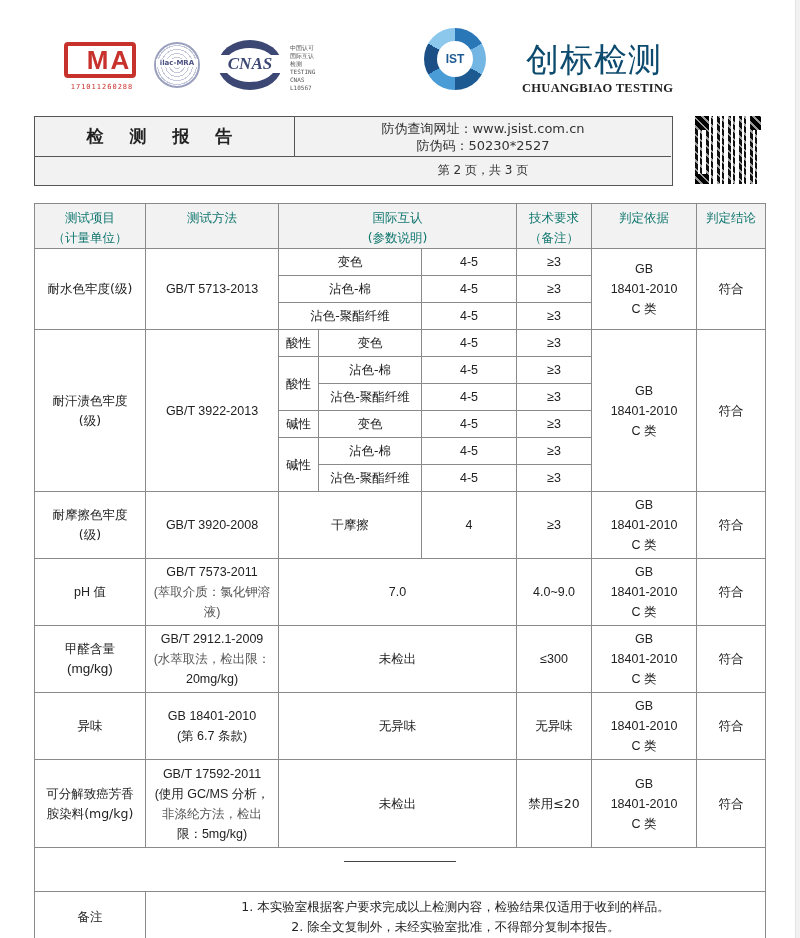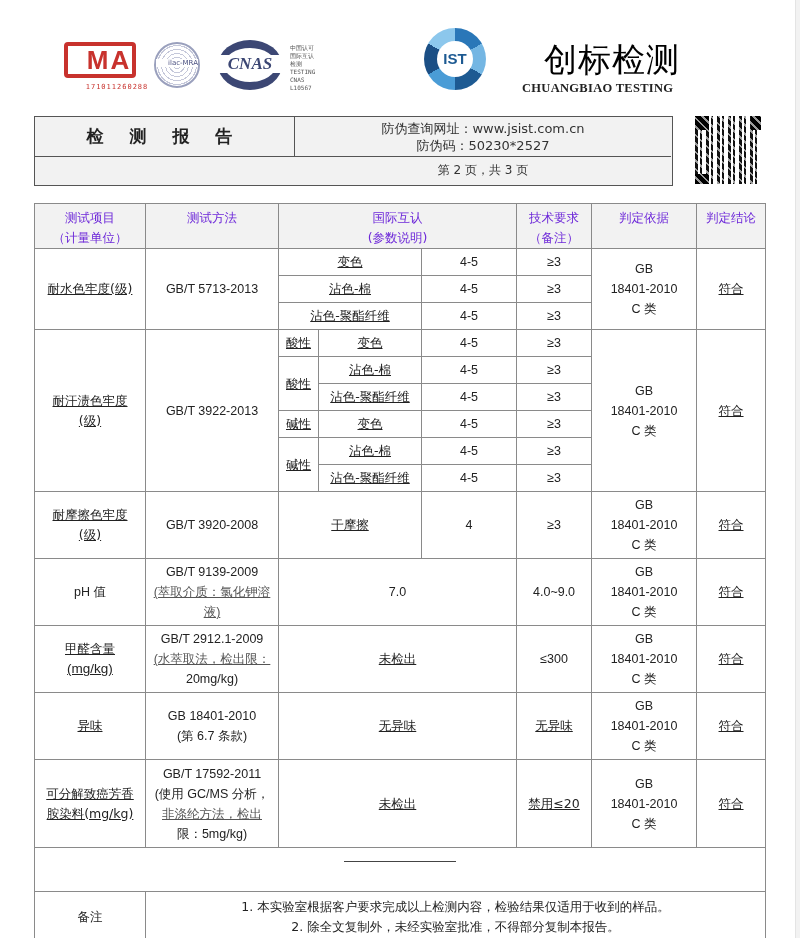--- a/index.html
+++ b/index.html
@@ -9,33 +9,33 @@
     font-family:"DejaVu Sans", "Liberation Sans", sans-serif;
     color:#222;
   }
   .right-strip { position:absolute; left:795px; top:0; width:5px; height:938px; background:#f2f2f2; border-left:1px solid #e4e4e4; }
 
   
   .logos { position:absolute; left:60px; top:38px; height:60px; }
   .cma { position:absolute; left:0; top:4px; width:82px; height:52px; }
   .cma-box { position:absolute; left:4px; top:0; width:72px; height:36px; border:4px solid #c8322d; border-radius:4px; box-sizing:border-box; }
   .cma-text { position:absolute; left:8px; top:2px; width:82px; text-align:center; font-family:"Liberation Sans", sans-serif; font-weight:bold; font-size:26px; color:#c8322d; letter-spacing:2px; line-height:32px; }
-  .cma-num { position:absolute; left:16px; top:41px; width:82px; text-align:center; font-size:7px; color:#c8322d; letter-spacing:1px; font-family:"DejaVu Sans Mono", monospace; }
+  .cma-num { position:absolute; left:1px; top:41px; width:82px; text-align:center; font-size:7px; color:#c8322d; letter-spacing:1px; font-family:"DejaVu Sans Mono", monospace; }
   .ilac { position:absolute; left:94px; top:4px; width:46px; height:46px; border-radius:50%; border:2px solid #9aa0bd; box-sizing:border-box; background:repeating-radial-gradient(circle at 50% 50%, #fff 0 3px, #c5c8da 3px 4px); }
-  .ilac-text { position:absolute; left:0; top:15px; width:42px; text-align:right; font-size:7px; font-weight:normal; color:#4a5080; background:#fff; }
+  .ilac-text { position:absolute; left:0; top:15px; width:42px; text-align:center; font-size:7px; font-weight:bold; color:#4a5080; background:#fff; }
   .cnas { position:absolute; left:158px; top:2px; width:64px; height:50px; border-radius:50%; background:#3c4774; }
   .cnas-inner { position:absolute; left:6px; top:8px; width:52px; height:34px; border-radius:50%; background:#fff; }
   .cnas-text { position:absolute; left:-4px; top:15px; width:72px; text-align:center; font-family:Liberation Serif, serif; font-weight:bold; font-style:italic; font-size:17px; color:#3c4774; background:#fff; line-height:18px; }
   .cnas-small { position:absolute; left:230px; top:6px; font-size:6px; line-height:8px; color:#555; font-family:"DejaVu Sans Mono", monospace; }
 
   .ist-logo { position:absolute; left:424px; top:28px; width:62px; height:62px; }
   .ist-ring { position:absolute; left:0; top:0; width:62px; height:62px; border-radius:50%;
     background:conic-gradient(#2a77b8 0 60deg, #74b6e3 60deg 120deg, #1d5a92 120deg 180deg, #4a9cd6 180deg 240deg, #1b4f85 240deg 300deg, #8cc7ec 300deg 360deg); }
-  .ist-core { position:absolute; left:13px; top:13px; width:36px; height:36px; border-radius:50%; background:#fff; text-align:center; line-height:36px; font-weight:bold; font-size:15px; color:#1d5a92; font-family:"Liberation Sans", sans-serif; }
-  .brand-cn { position:absolute; left:544px; top:38px; font-family:"DejaVu Sans", sans-serif; font-size:33px; color:#000000; letter-spacing:1px; }
+  .ist-core { position:absolute; left:13px; top:13px; width:36px; height:36px; border-radius:50%; background:#fff; text-align:center; line-height:36px; font-weight:bold; font-size:12px; color:#1d5a92; font-family:"Liberation Sans", sans-serif; }
+  .brand-cn { position:absolute; left:526px; top:38px; font-family:"DejaVu Sans", sans-serif; font-size:33px; color:#0c4a6e; letter-spacing:1px; }
   .brand-en { position:absolute; left:522px; top:81px; font-family:"Liberation Serif", serif; font-weight:bold; font-size:12.5px; color:#222; letter-spacing:0.3px; }
 
   
   .title-box { position:absolute; left:34px; top:116px; width:639px; height:70px; border:1.5px solid #555; box-sizing:border-box; background:#f2f2f2; }
   .tb-cell { position:absolute; box-sizing:border-box; display:flex; align-items:center; justify-content:center; text-align:left; }
   .tb-title { left:0; top:0; width:260px; height:40px; border-right:1.5px solid #555; border-bottom:1.5px solid #555; font-size:17px; font-weight:bold; letter-spacing:10px; }
   .tb-anti { left:260px; top:0; width:376px; height:40px; border-bottom:1.5px solid #555; flex-direction:column; font-size:13px; line-height:17px; color:#333; }
   .tb-no { left:0; top:40px; width:260px; height:27px; border-right:1.5px solid #555; font-size:12px; font-weight:bold; }
   .tb-page { left:260px; top:40px; width:376px; height:27px; font-size:12px; color:#333; }
   .qr { position:absolute; left:693px; top:114px; width:70px; height:72px;
@@ -45,23 +45,23 @@
       linear-gradient(#000,#000) 0 58px/14px 14px no-repeat,
       repeating-linear-gradient(90deg, #111 0 3px, #fff 3px 5px, #111 5px 7px, #fff 7px 11px),
       repeating-linear-gradient(0deg, rgba(255,255,255,.9) 0 2px, transparent 2px 5px, rgba(255,255,255,.7) 5px 7px, transparent 7px 10px);
     background-blend-mode:normal;
     border:2px solid #fff; box-sizing:border-box; }
   .qr::after { content:""; position:absolute; inset:0; background:repeating-linear-gradient(45deg, transparent 0 4px, rgba(255,255,255,.6) 4px 6px); }
 
   
   table.report { position:absolute; left:34px; top:203px; border-collapse:collapse; table-layout:fixed; width:731px; }
   table.report td, table.report th { border:1.2px solid #8a8a8a; text-align:center; vertical-align:middle; padding:0 2px; font-size:12.5px; line-height:20px; font-weight:normal; color:#222; }
-  table.report th { background:#f2f2f2; vertical-align:top; padding-top:4px; color:#6d28d9; height:44px; box-sizing:border-box; }
+  table.report th { background:#f2f2f2; vertical-align:top; padding-top:4px; color:#0f766e; height:44px; box-sizing:border-box; }
   .num { font-family:"Liberation Sans", sans-serif; font-size:13.5px; }
-  .cn { color:#555;text-decoration:underline; }
+  .cn { color:#555; }
   .r27 td { height:26px; }
   td.memo-label { text-align:left; padding-left:4px; color:#444; }
   td.memo { text-align:left; padding:4px 6px; font-size:12px; line-height:20px; color:#333; }
   .memo-line { display:block; white-space:nowrap; }
   .sep { display:inline-block; width:112px; border-top:1.5px solid #444; margin-top:6px; }
 </style>
 </head>
 <body>
 
 <div class="right-strip"></div>
@@ -190,21 +190,21 @@
     <td class="num">GB/T 3920-2008</td>
     <td colspan="2" class="cn">干摩擦</td>
     <td class="num">4</td>
     <td class="num">≥3</td>
     <td class="num"><span>GB</span><br><span>18401-2010</span><br><span>C 类</span></td>
     <td class="cn">符合</td>
   </tr>
 
   <tr style="height:67px">
     <td class="num">pH 值</td>
-    <td class="num"><span>GB/T 9139-2009</span><br><span class="cn">(萃取介质：氯化钾溶</span><br><span class="cn">液)</span></td>
+    <td class="num"><span>GB/T 7573-2011</span><br><span class="cn">(萃取介质：氯化钾溶</span><br><span class="cn">液)</span></td>
     <td colspan="3" class="num">7.0</td>
     <td class="num">4.0~9.0</td>
     <td class="num"><span>GB</span><br><span>18401-2010</span><br><span>C 类</span></td>
     <td class="cn">符合</td>
   </tr>
 
   <tr style="height:67px">
     <td class="cn"><span>甲醛含量</span><br><span class="num">(mg/kg)</span></td>
     <td class="num"><span>GB/T 2912.1-2009</span><br><span class="cn">(水萃取法，检出限：</span><br><span>20mg/kg)</span></td>
     <td colspan="3" class="cn">未检出</td>

